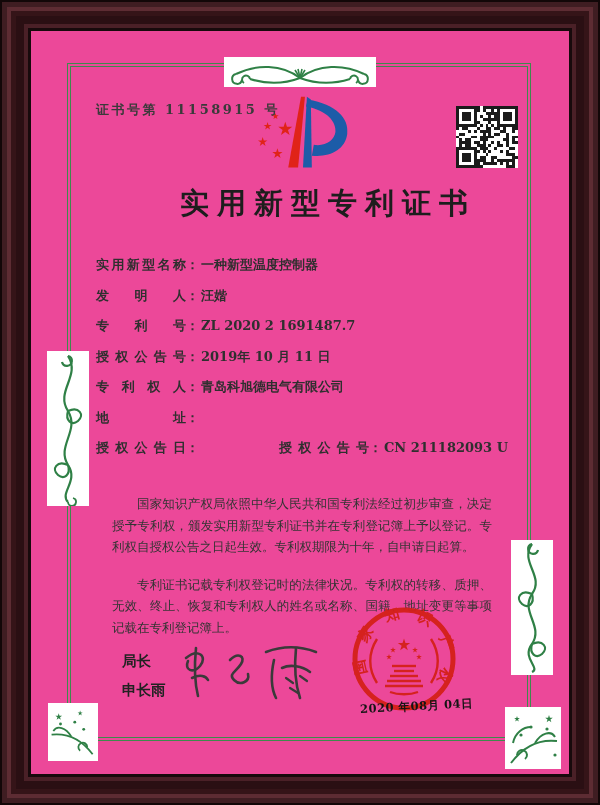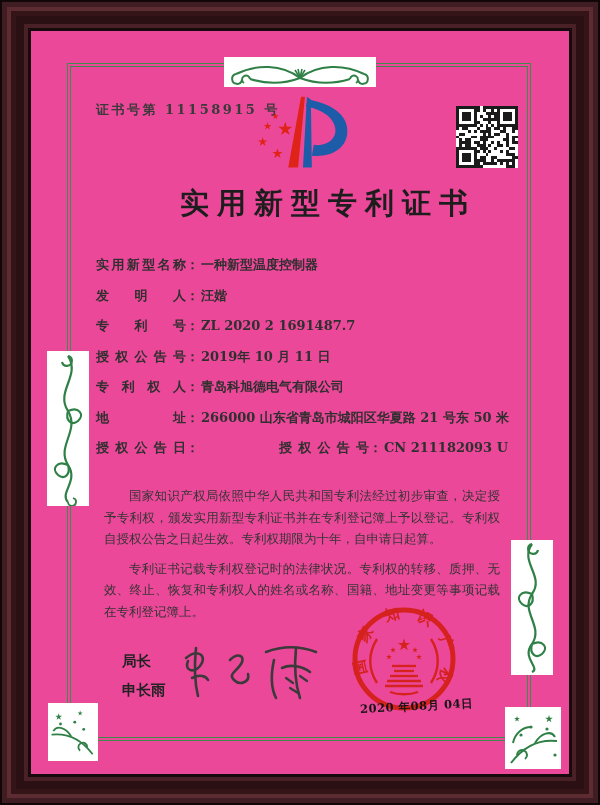--- a/index.html
+++ b/index.html
@@ -27,21 +27,21 @@
   .title{position:absolute;left:0;top:184px;width:100%;text-align:center;
     font-size:29px;font-weight:700;letter-spacing:8px;color:#1d1d1d;margin-left:28px;}
   .fields{position:absolute;left:96px;top:256px;width:412px;font-size:13px;font-weight:600;}
   .row{display:flex;align-items:baseline;margin-bottom:12.5px;white-space:nowrap;}
   .flabel{display:inline-block;width:90px;text-align:justify;text-align-last:justify;flex:0 0 90px;}
   .colon{flex:0 0 auto;}
   .fvalue{margin-left:2px;}
   .pushright{margin-left:auto;padding-left:44px;}
   .paras{position:absolute;left:96px;top:477px;width:412px;font-size:12.5px;line-height:1.72;
     text-align:justify;color:#343434;}
-  .paras p{margin:8px;text-indent:2em;}
+  .paras p{margin:16px;text-indent:2em;}
   .signoff{position:absolute;left:96px;top:647px;font-family:"DejaVu Sans","Liberation Sans",sans-serif;
     font-size:14.5px;font-weight:700;line-height:29px;color:#222;margin-left:26px;}
   .signature{position:absolute;left:178px;top:634px;width:150px;height:70px;}
   .seal{position:absolute;left:348px;top:603px;width:112px;height:112px;z-index:4;opacity:.95;}
   .seal-date{position:absolute;left:360px;top:699px;z-index:5;font-size:11.5px;font-weight:600;
     letter-spacing:.5px;color:#141414;transform:rotate(-3deg);white-space:nowrap;}
   .defs-hidden{position:absolute;width:0;height:0;overflow:hidden;}
 </style>
 </head>
 <body>
@@ -409,21 +409,20 @@
         <span class="fvalue">2019年 10 月 11 日</span>
       </div>
       <div class="row">
         <span class="flabel">专利权人</span>
           <span class="colon">：</span>
         <span class="fvalue">青岛科旭德电气有限公司</span>
       </div>
       <div class="row">
         <span class="flabel">地址</span>
           <span class="colon">：</span>
-        <span class="fvalue">266000 山东省青岛市城阳区华夏路 21 号东 50 米</span>
       </div>
       <div class="row">
         <span class="flabel">授权公告日</span>
           <span class="colon">：</span>
         <span class="flabel pushright">授权公告号</span>
           <span class="colon">：</span>
         <span class="fvalue">CN 211182093 U</span>
       </div>
     </div>
 

